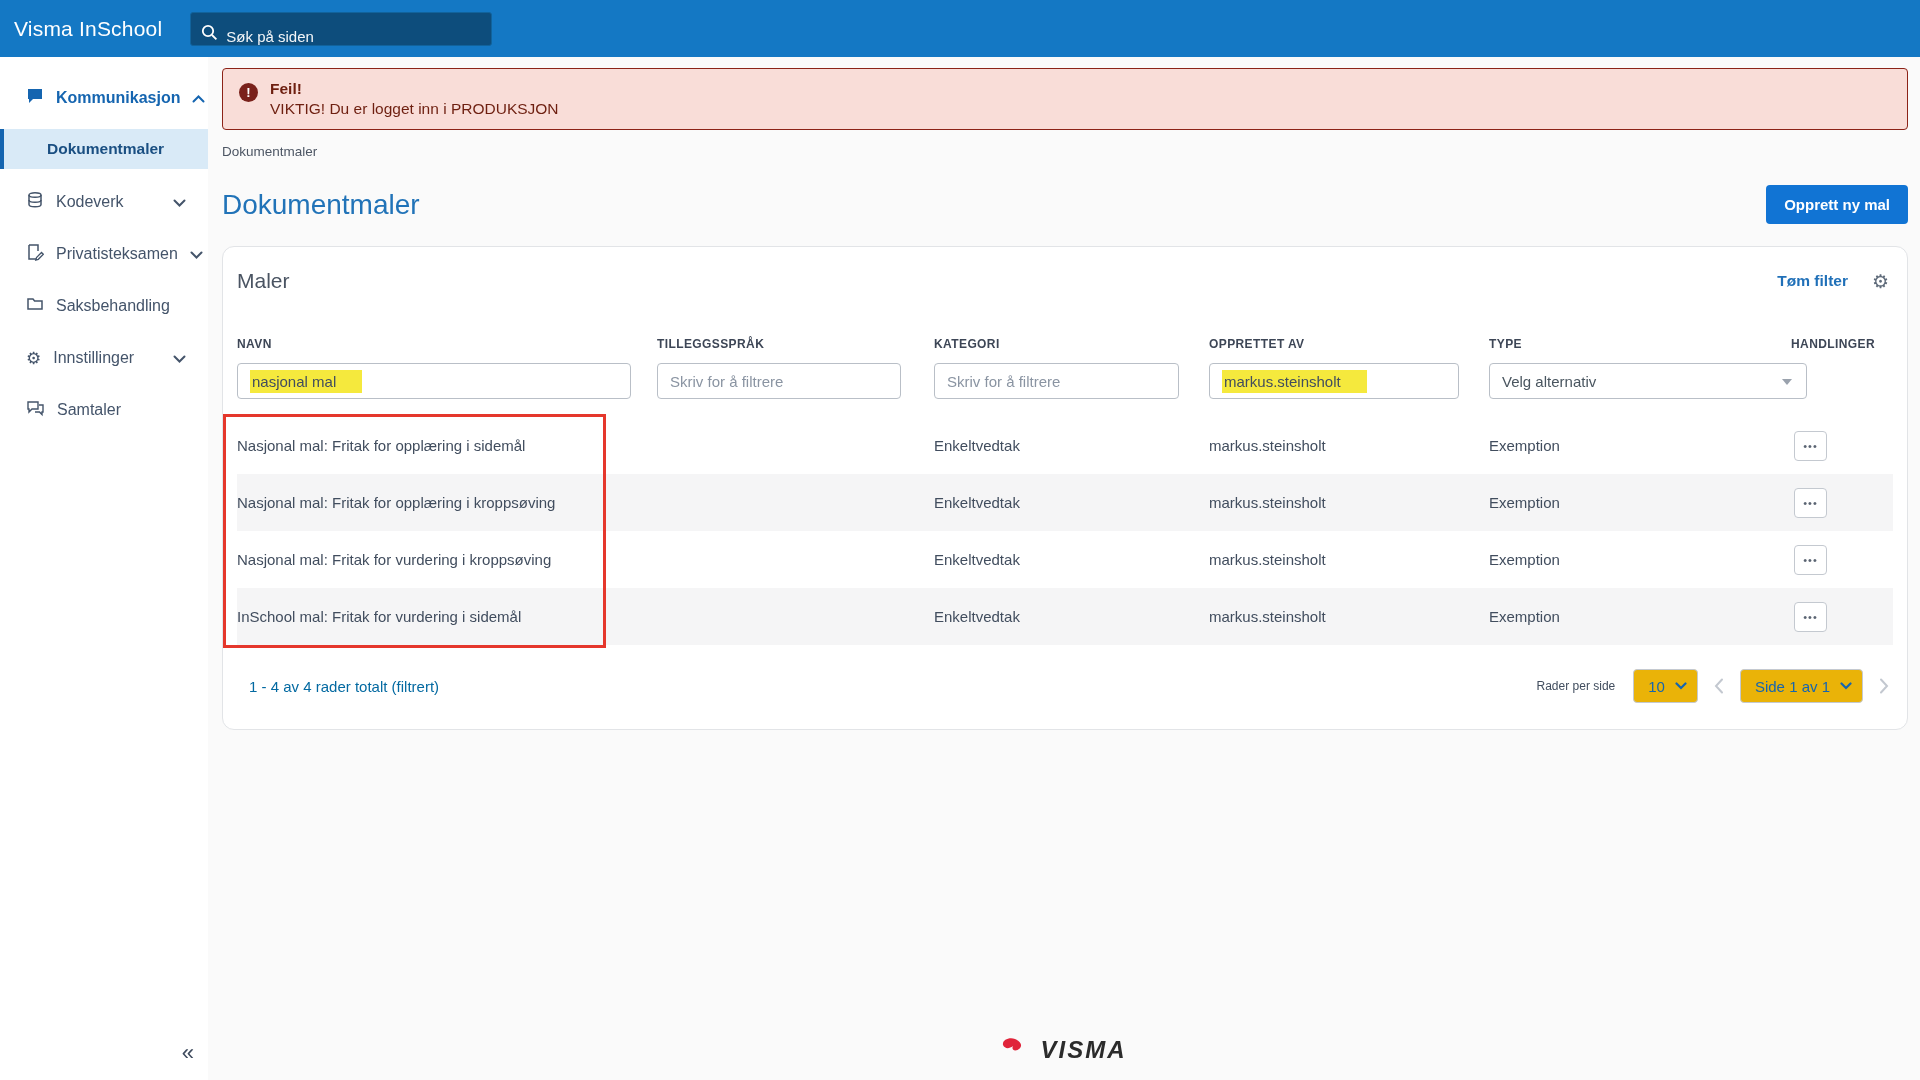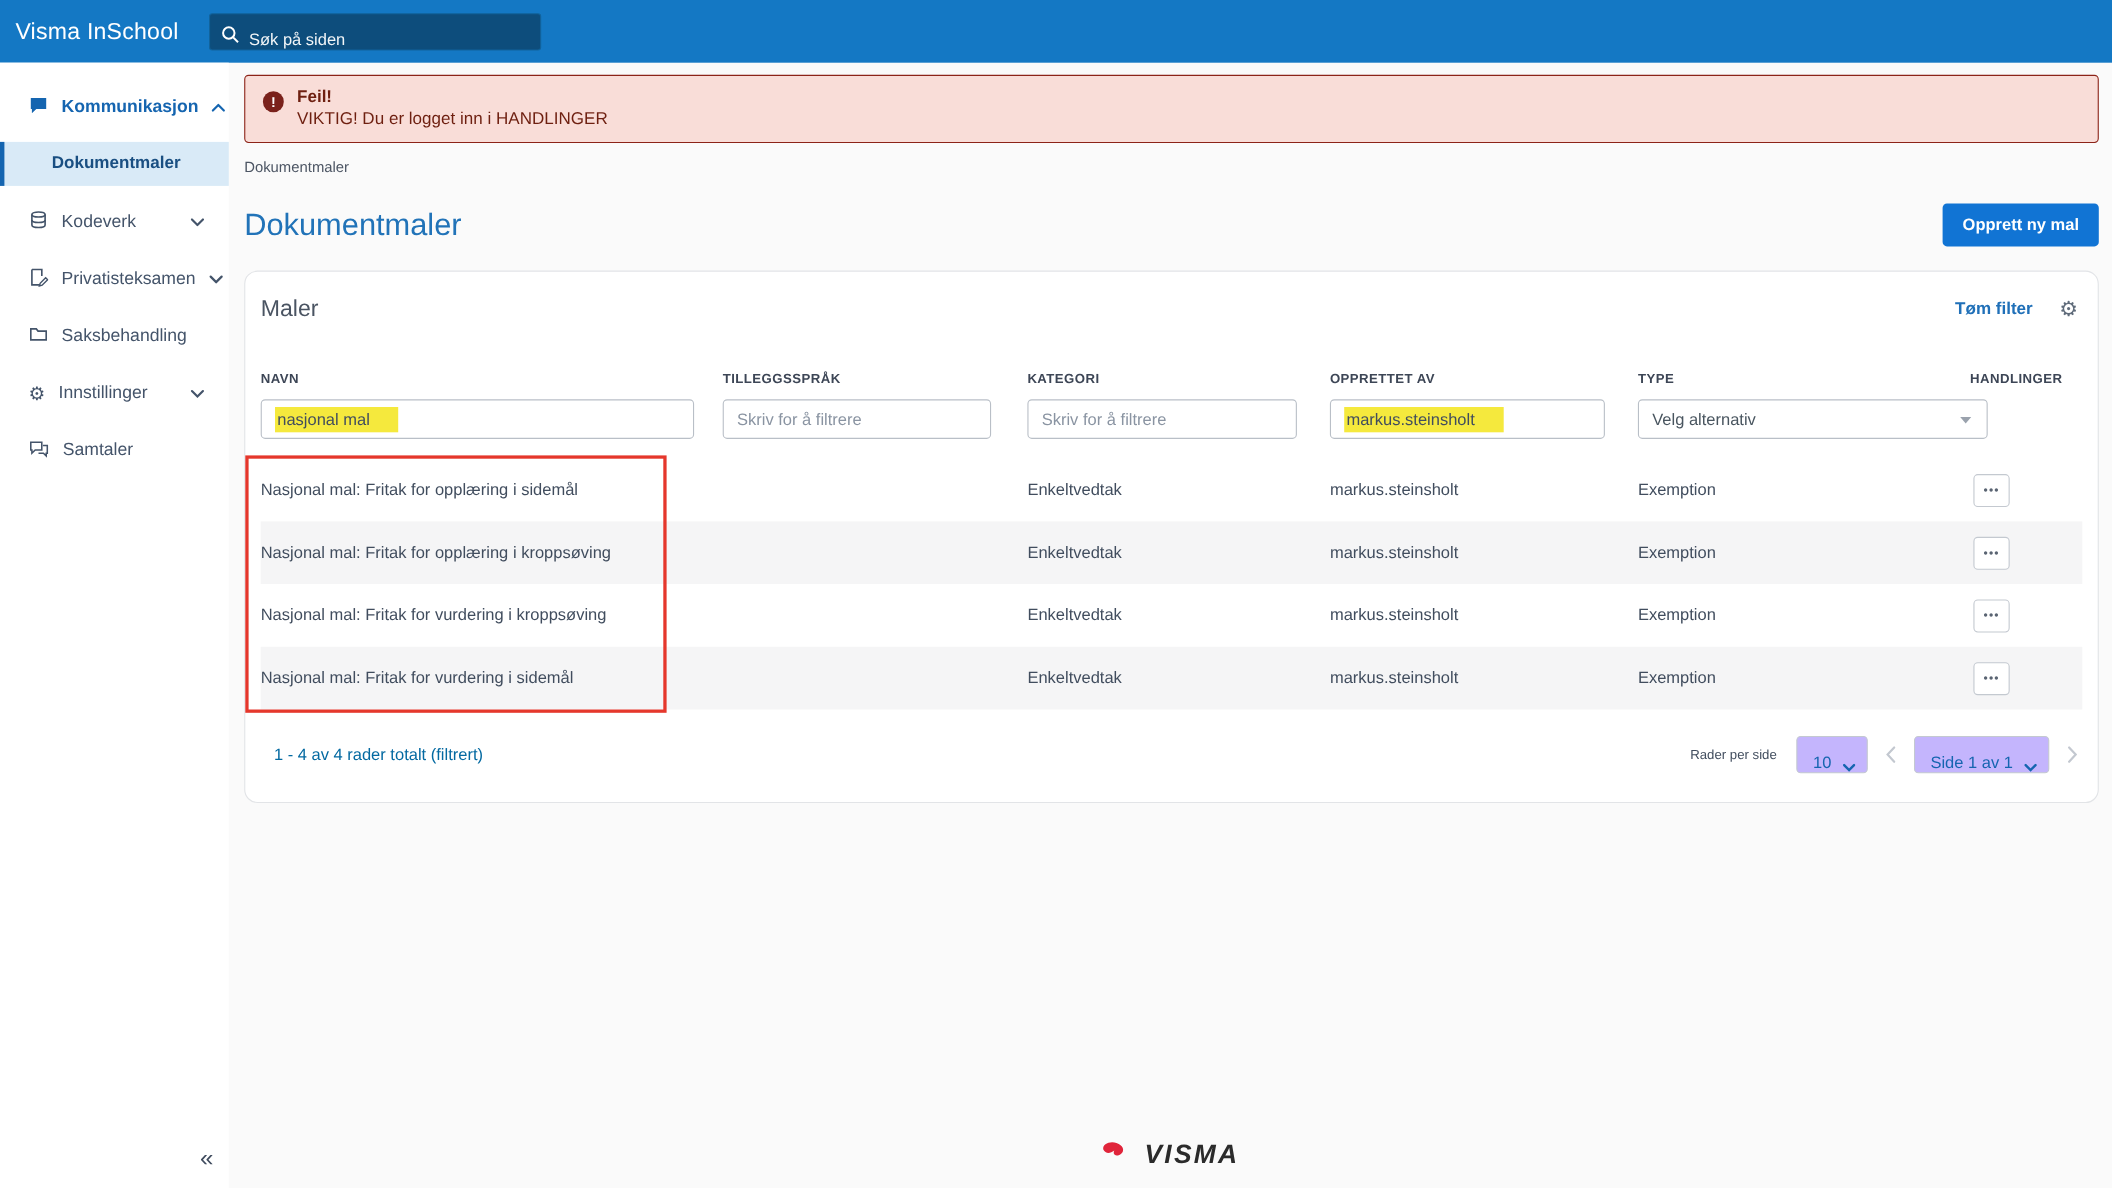--- a/index.html
+++ b/index.html
@@ -81,22 +81,22 @@
   .actions-btn { width:33px; height:30px; background:#fff; border:1px solid #c4c9d0; border-radius:4px;
     color:#5a6472; font-size:11px; letter-spacing:1px; display:flex; align-items:center; justify-content:center;
     cursor:pointer; margin-left:3px; }
   .annotation-rect { position:absolute; left:-14px; top:-3px; width:383px; height:234px;
     border:3px solid #e5372c; pointer-events:none; }
 
   .panel-foot { display:flex; align-items:center; padding:24px 4px 26px 12px; }
   .foot-summary { font-size:15px; color:#0369a1; }
   .foot-right { margin-left:auto; display:flex; align-items:center; gap:16px; }
   .foot-label { font-size:12px; color:#414d5e; margin-right:2px; }
-  .pg-select { height:34px; border:1px solid #c4c9d0; border-radius:4px; display:flex; align-items:flex-end;
-    gap:10px; padding:0 10px 0 14px; color:#1565b0; font-size:15px; cursor:pointer; background:#c4b5fd; }
+  .pg-select { height:34px; border:1px solid #c4c9d0; border-radius:4px; display:flex; align-items:center;
+    gap:10px; padding:0 10px 0 14px; color:#1565b0; font-size:15px; cursor:pointer; background:#eab308; }
   .pg-arrow { color:#c3c8d0; display:flex; align-items:center; cursor:default; }
 
   
   .visma-footer { position:absolute; left:0; right:0; bottom:16px; display:flex; justify-content:center;
     align-items:center; gap:9px; }
   .visma-word { font-size:24px; font-weight:bold; font-style:italic; color:#2b2b2b; letter-spacing:2px; }
 </style>
 </head>
 <body>
 
@@ -189,21 +189,21 @@
     </div>
     <div class="collapse-btn">«</div>
   </div>
 
   <div class="main">
 
     <div class="alert">
       <div class="alert-icon">!</div>
       <div>
         <div class="alert-title">Feil!</div>
-        <div class="alert-msg">VIKTIG! Du er logget inn i HANDLINGER</div>
+        <div class="alert-msg">VIKTIG! Du er logget inn i PRODUKSJON</div>
       </div>
     </div>
 
     <div class="breadcrumb">Dokumentmaler</div>
 
     <div class="title-row">
       <div class="page-title">Dokumentmaler</div>
       <button class="create-btn">Opprett ny mal</button>
     </div>
 
@@ -285,21 +285,21 @@
     <span></span>
     <span>Enkeltvedtak</span>
     <span>markus.steinsholt</span>
     <span>Exemption</span>
     <span>
               <button class="actions-btn">•••</button>
             </span>
   </div>
 
   <div class="tgrid trow">
-    <span>Nasjonal mal: Fritak for vurdering i sidemål</span>
+    <span>InSchool mal: Fritak for vurdering i sidemål</span>
     <span></span>
     <span>Enkeltvedtak</span>
     <span>markus.steinsholt</span>
     <span>Exemption</span>
     <span>
               <button class="actions-btn">•••</button>
             </span>
   </div>
 </div>
 

